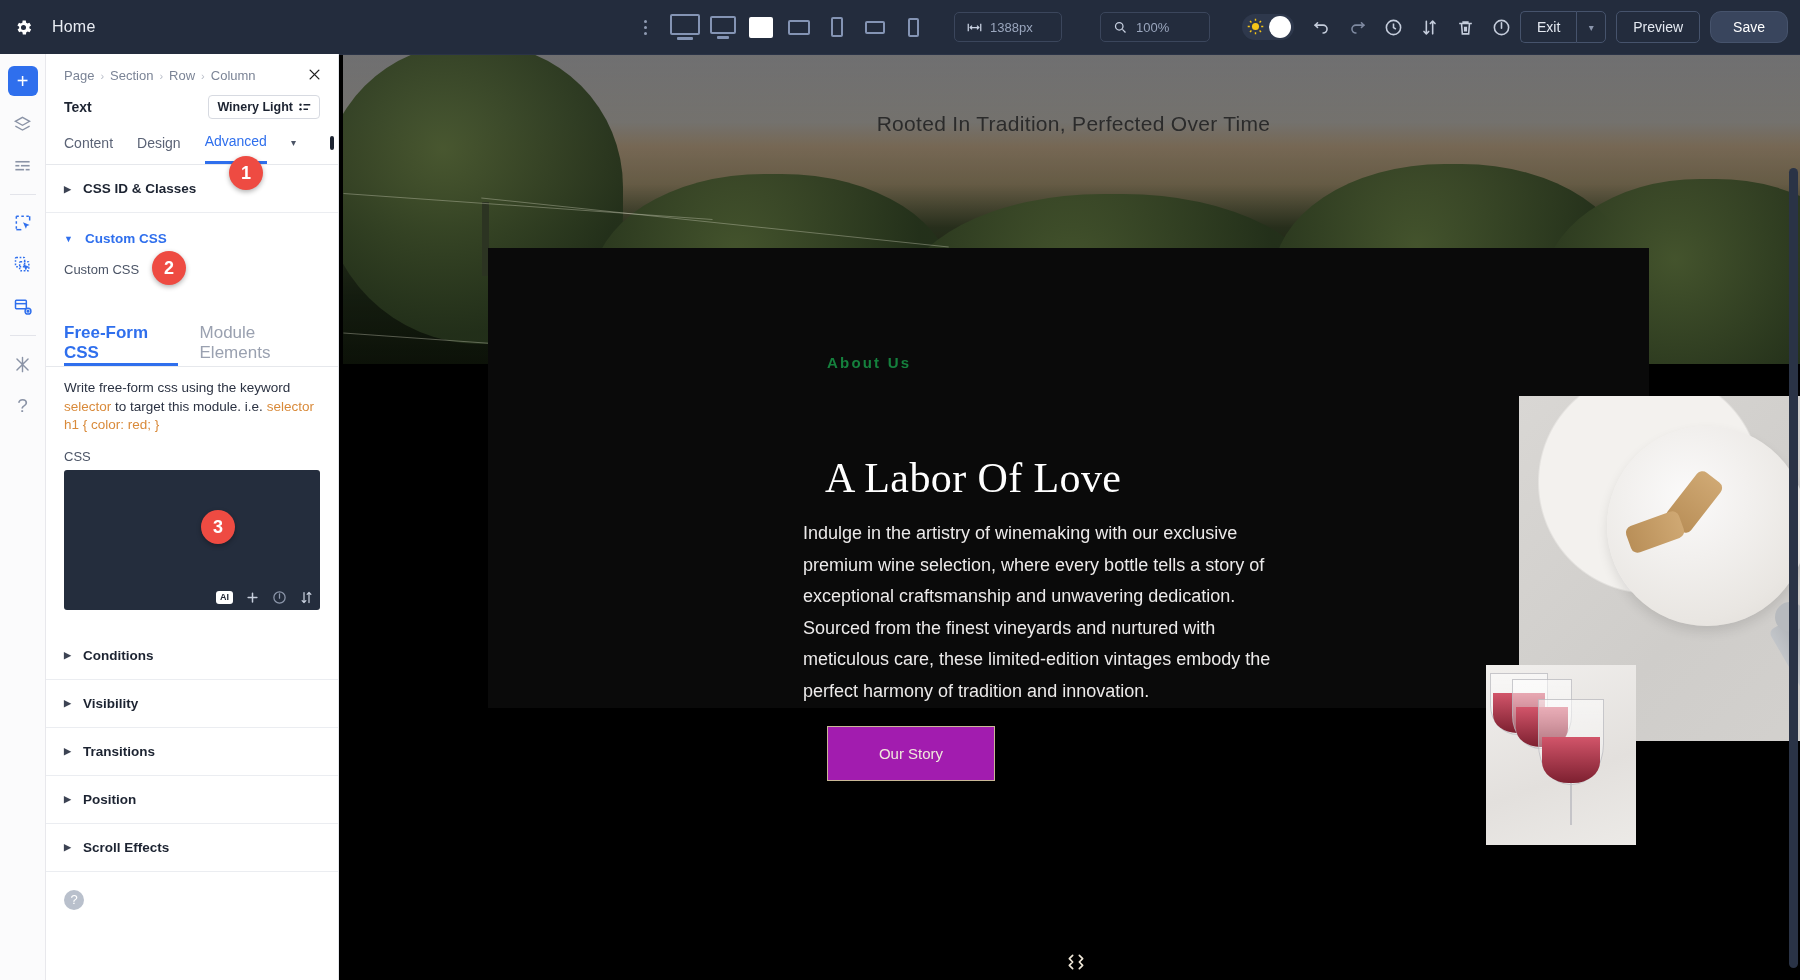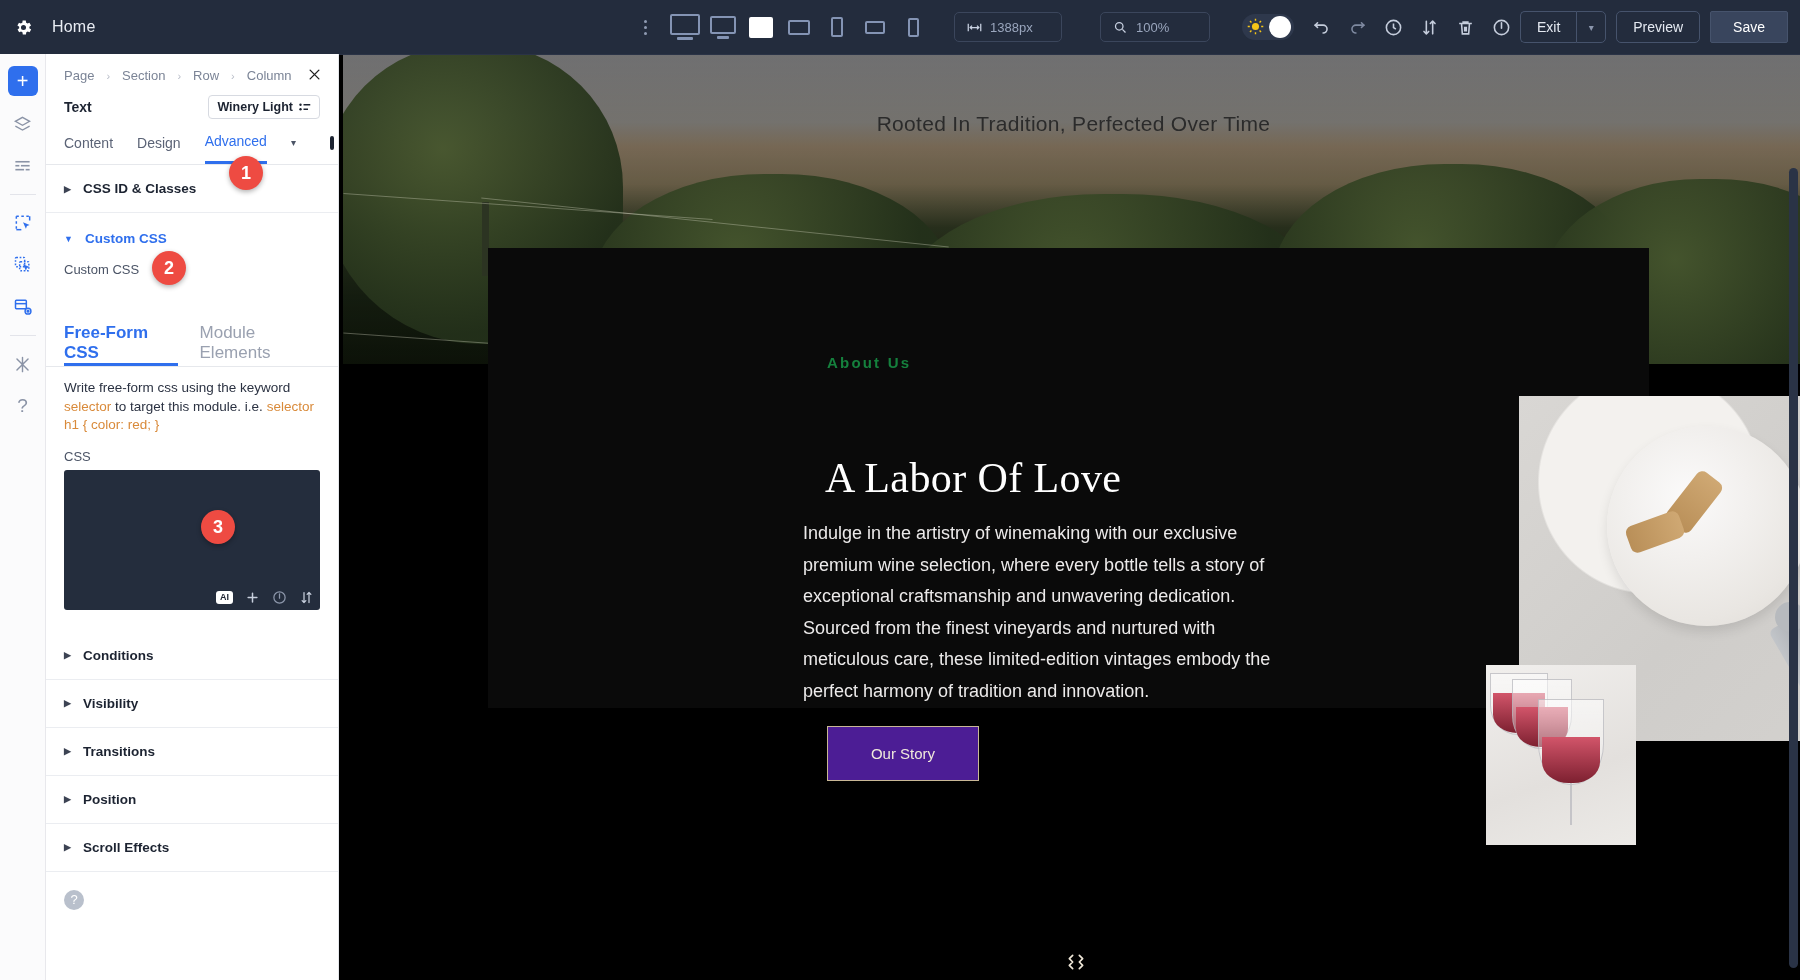--- a/index.html
+++ b/index.html
@@ -65,21 +65,21 @@
   .sun { position:absolute; left:5px; top:4px; }
   .btn-outline {
     height: 32px; border: 1px solid #46536c; border-radius: 5px;
     color:#e4e9f1; font-size:14px; display:flex; align-items:center; justify-content:center;
     padding: 0 16px; background: transparent;
   }
   .btn-split { display:flex; }
   .btn-split .main { border-top-right-radius:0; border-bottom-right-radius:0; border-right:none;}
   .btn-split .caret { border-top-left-radius:0; border-bottom-left-radius:0; width:30px; padding:0;}
   .btn-save {
-    height:32px; border-radius:2px; background:#3a4considerable;
+    height:32px; border-radius:11px; background:#3a4considerable;
     background:#39455d;
     color:#fff; font-size:14px; display:flex;align-items:center;justify-content:center;
     padding:0 22px; margin-left:10px; border:1px solid #46536c;
   }
 
   
   .rail {
     position:absolute; left:0; top:54px; width:46px; height:926px;
     background:#fbfbfc; border-right:1px solid #e8e8ec;
     display:flex; flex-direction:column; align-items:center; padding-top:12px; gap:14px;
@@ -92,21 +92,21 @@
   .rail-ico { width:28px; height:28px; display:flex; align-items:center; justify-content:center; color:#8a93a6;}
   .rail-ico.blue { color:#2f6fed; }
   .rail-sep { width:26px; height:1px; background:#e3e4ea; }
 
   
   .panel {
     position:absolute; left:46px; top:54px; width:293px; height:926px;
     background:#ffffff; border-right:1px solid #e4e6ea; overflow:hidden;
     z-index:25;
   }
-  .crumbs { display:flex; align-items:center; gap:12px; padding:14px 18px 0 18px; }
+  .crumbs { display:flex; align-items:center; gap:6px; padding:14px 18px 0 18px; }
   .crumbs span { color:#7b8496; font-size:13px; }
   .crumbs .sep { color:#b7bcc7; font-size:11px; }
   .panel-close { position:absolute; right:16px; top:13px; color:#222; font-size:18px; line-height:1;}
   .row-text {
     display:flex; align-items:center; justify-content:space-between;
     padding: 12px 18px 4px 18px;
   }
   .row-text .lbl { font-size:14px; font-weight:bold; color:#1c2331; }
   .preset {
     border:1px solid #d7dae1; border-radius:4px; background:#fff;
@@ -203,22 +203,22 @@
   }
   .h1 {
     position:absolute; left:486px; top:400px;
     color:#fff; font-size:42px; font-family:"Liberation Serif", serif; letter-spacing:.4px;text-align:center;
   }
   .body-copy {
     position:absolute; left:464px; top:464px; width:480px;
     color:#eceaea; font-size:18px; line-height:1.75;
   }
   .story-btn {
-    position:absolute; left:488px; top:672px; width:152px; height:55px;
-    border:1px solid #c9b896; background:#4c1d95;
+    position:absolute; left:488px; top:672px; width:168px; height:55px;
+    border:1px solid #c9b896; background:#a21caf;
     color:#f0e9dc; font-size:15px; display:flex; align-items:center; justify-content:center;
   }
   .img-big {
     position:absolute; left:1180px; top:342px; width:450px; height:345px;
     background:
       radial-gradient(circle at 29% 25%, #f3f1ee 0 110px, rgba(0,0,0,0) 112px),
       linear-gradient(135deg,#d9d7d4,#cfcdca 50%,#d5d3d0);
     overflow:hidden;
   }
   .plate {

